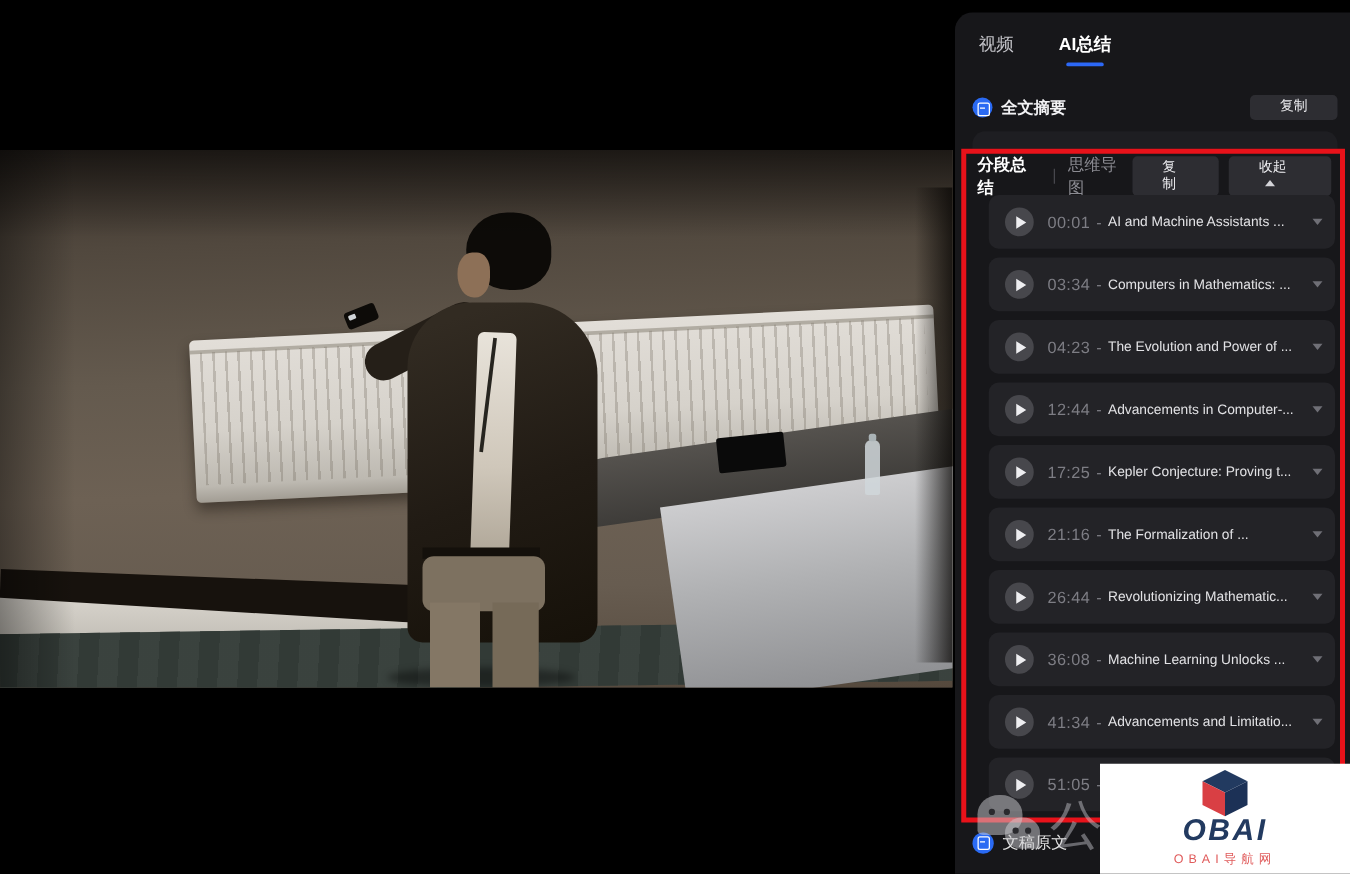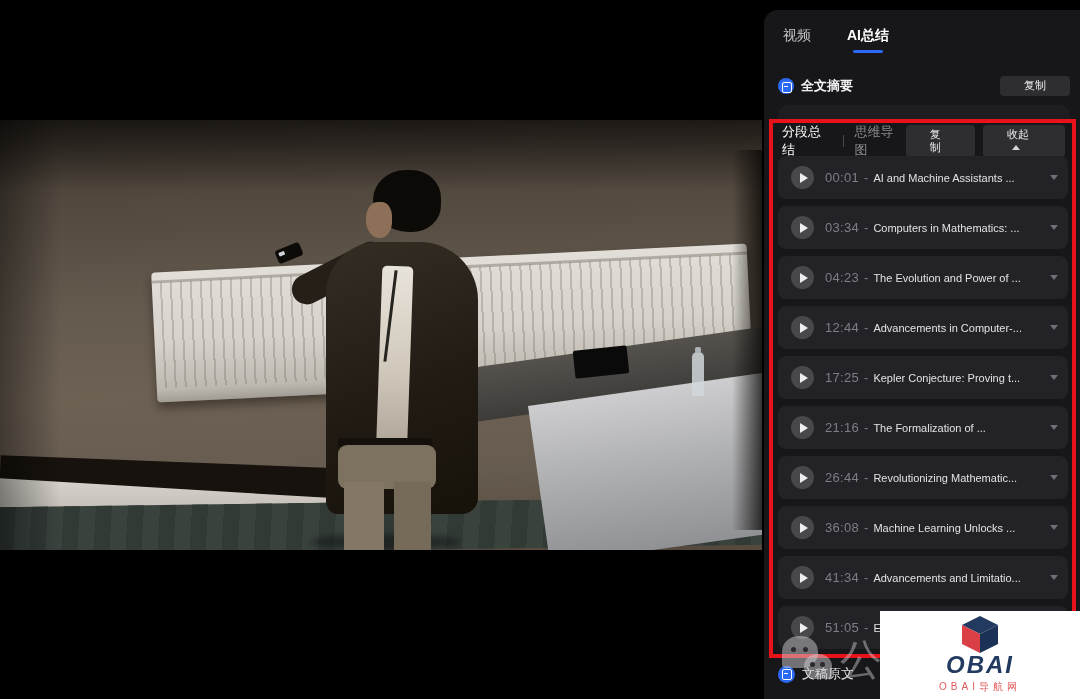--- a/index.html
+++ b/index.html
@@ -94,30 +94,30 @@
     background:#1e1e22; border-radius:10px; }
   .transcript-row { position:absolute; left:14px; top:655px; display:flex; align-items:center; }
   .transcript-row .blue-ic { width:17px; height:17px; }
   .transcript-label { margin-left:7px; font-size:13px; color:#e5e5e5; }
 
   
   .segment-box { position:absolute; left:769px; top:119px; width:307px; height:539px;
     border:4px solid #e8121a; background:#17171a; }
   .seg-header { position:absolute; left:9px; right:7px; top:5px; height:26px;
     display:flex; align-items:center; }
-  .seg-tab { font-size:13px; font-weight:normal; color:#ffffff; position:relative; cursor:pointer; }
+  .seg-tab { font-size:13px; font-weight:bold; color:#ffffff; position:relative; cursor:pointer; }
   .seg-tab::after { content:""; position:absolute; left:50%; transform:translateX(-50%);
     bottom:-6px; width:22px; height:3px; border-radius:2px; background:#2c68f6; }
   .seg-div { width:1px; height:12px; background:#47474d; margin:0 10px; }
   .seg-tab2 { font-size:13px; color:#8b8b92; cursor:pointer; }
   .seg-actions { margin-left:auto; display:flex; gap:8px; align-items:center; }
   .caret-up { display:inline-block; width:0; height:0; border-left:4px solid transparent;
     border-right:4px solid transparent; border-bottom:5px solid #d4d4d8; margin-left:5px;
     vertical-align:1px; }
-  .seg-list { position:absolute; left:5px; right:4px; top:33px; display:flex;
+  .seg-list { position:absolute; left:18px; right:4px; top:33px; display:flex;
     flex-direction:column; gap:7px; }
   .seg-item { height:43px; background:#232327; border-radius:8px; display:flex;
     align-items:center; padding:0 10px 0 13px; cursor:pointer; }
   .play-btn { width:23px; height:23px; border-radius:50%; background:#47474c; position:relative;
     flex:0 0 auto; margin-right:11px; }
   .play-btn::after { content:""; position:absolute; left:9px; top:6.5px; width:0; height:0;
     border-top:5px solid transparent; border-bottom:5px solid transparent;
     border-left:8px solid #eeeef1; }
   .seg-time { font-size:13px; color:#7d7d84; letter-spacing:.3px; }
   .seg-sep { font-size:13px; color:#7d7d84; margin:0 5px; }

